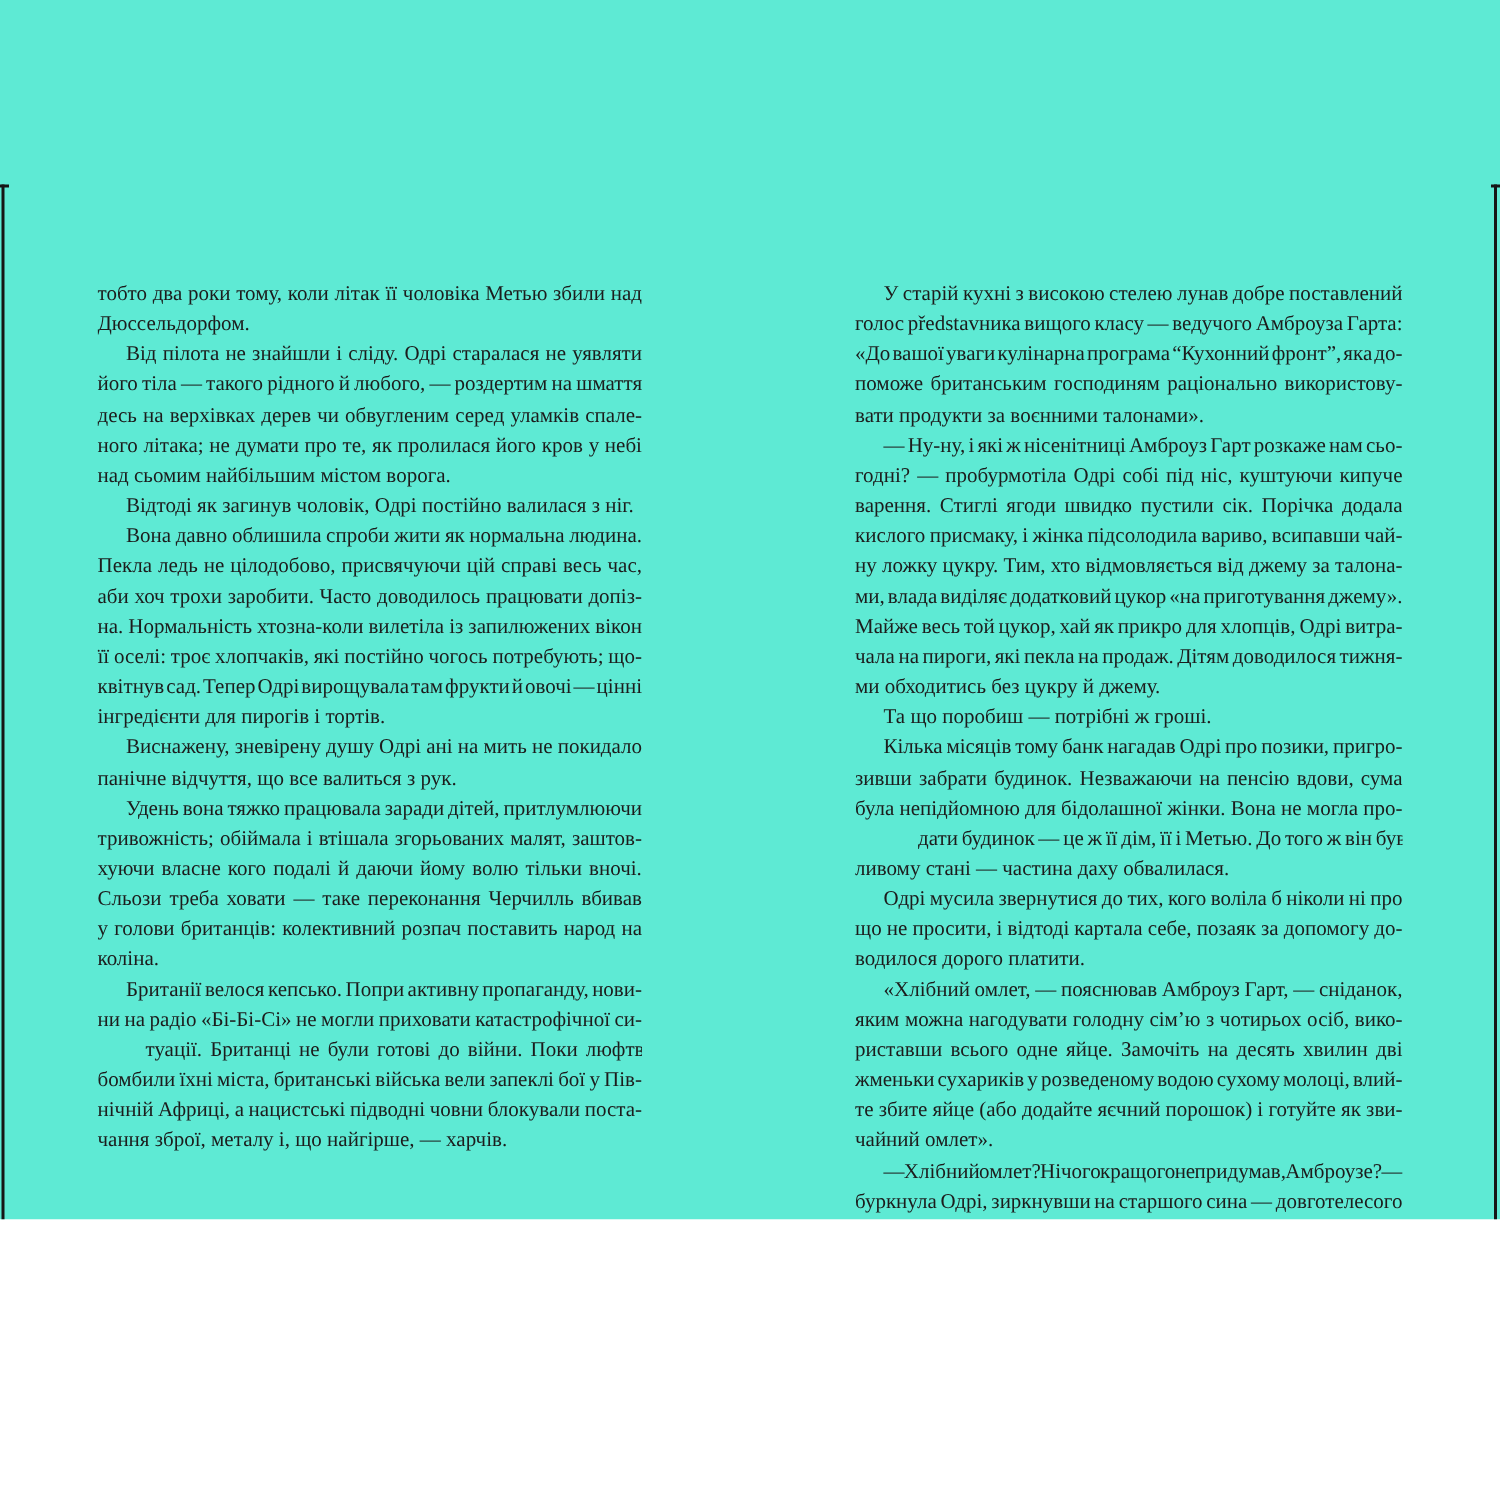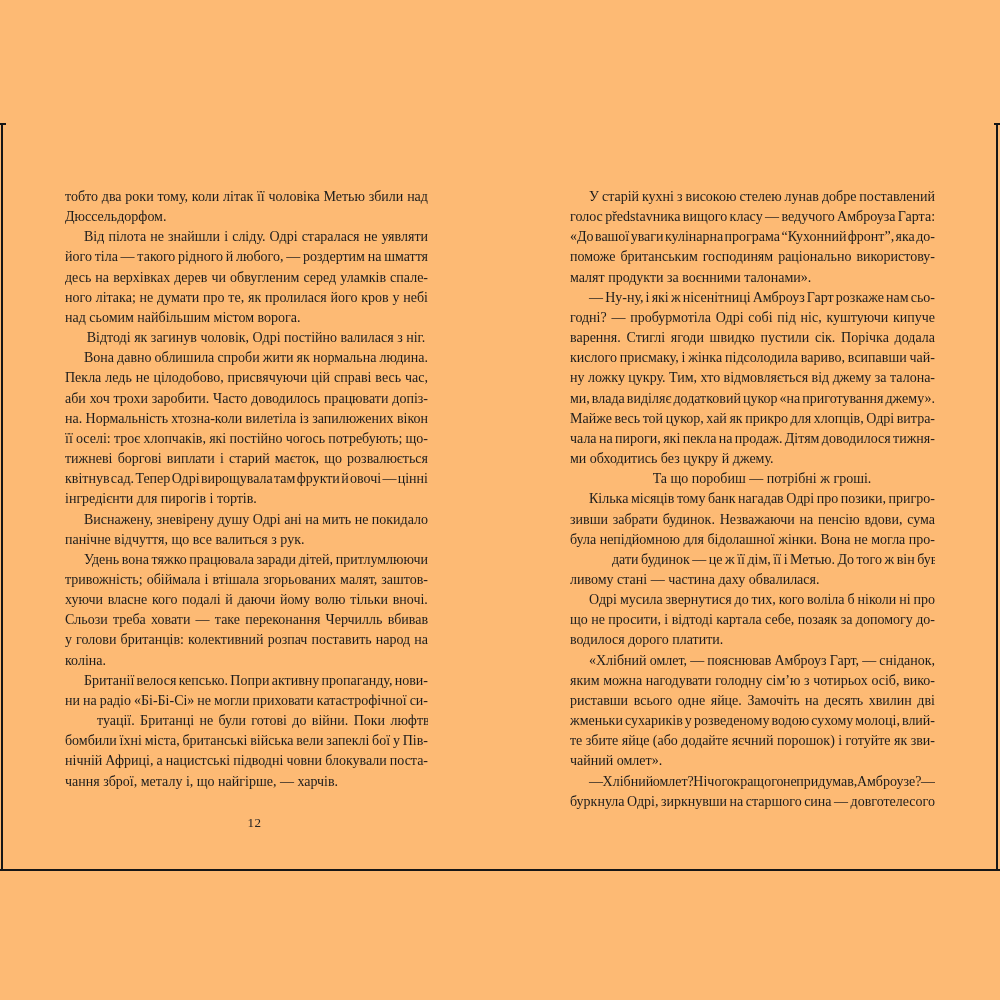--- a/index.html
+++ b/index.html
@@ -1,28 +1,28 @@
 <!DOCTYPE html>
 <html><head>
 <meta charset="utf-8">
 <style>
   html,body{margin:0;padding:0;background:#ffffff;}
-  .screen{position:relative;width:1000px;height:1000px;background:#fdba74;overflow:hidden;
+  .screen{position:relative;width:1000px;height:813px;background:#5eead4;overflow:hidden;
           font-family:"Liberation Serif","DejaVu Serif",serif;}
   .scan-edge{position:absolute;background:#161616;}
   .edge-left{left:1px;top:123px;width:2px;height:748px;}
   .edge-right{left:996px;top:123px;width:2px;height:748px;}
   .edge-bottom{left:0;top:869px;width:1000px;height:2px;}
   .edge-nub-left{left:0;top:123px;width:6px;height:2px;}
   .edge-nub-right{left:994px;top:123px;width:6px;height:2px;}
   .page{position:absolute;top:187px;color:#1c1c1c;font-size:14px;}
   .page-left{left:65px;width:363px;}
   .page-right{left:570px;width:365px;}
   .line{height:20.16px;line-height:20.16px;text-align:left;overflow:hidden;white-space:nowrap;}
-  .line.ind{padding-left:19px;text-align:center;}
+  .line.ind{padding-left:19px;}
   .pagenum{position:absolute;top:813px;height:20px;line-height:20px;text-align:center;
            font-size:13px;color:#222;letter-spacing:0.5px;transform:translateX(8px);}
   .pagenum-left{left:65px;width:363px;}
   .pagenum-right{left:570px;width:365px;}
 </style>
 </head>
 <body>
 
 <div class="screen">
   <div class="scan-edge edge-left"></div>
@@ -38,21 +38,20 @@
       <div class="line"><span style="word-spacing: -0.74px;">його тіла — такого рідного й любого, — роздертим на шмаття</span></div>
       <div class="line"><span style="word-spacing: 0.57px;">десь на верхівках дерев чи обвугленим серед уламків спале-</span></div>
       <div class="line"><span style="word-spacing: 0.31px;">ного літака; не думати про те, як пролилася його кров у небі</span></div>
       <div class="line end"><span>над сьомим найбільшим містом ворога.</span></div>
       <div class="line ind end"><span>Відтоді як загинув чоловік, Одрі постійно валилася з ніг.</span></div>
       <div class="line ind"><span style="word-spacing: -0.44px;">Вона давно облишила спроби жити як нормальна людина.</span></div>
       <div class="line"><span style="word-spacing: 0.46px;">Пекла ледь не цілодобово, присвячуючи цій справі весь час,</span></div>
       <div class="line"><span style="word-spacing: 0.3px;">аби хоч трохи заробити. Часто доводилось працювати допіз-</span></div>
       <div class="line"><span style="word-spacing: -0.15px;">на. Нормальність хтозна-коли вилетіла із запилюжених вікон</span></div>
       <div class="line"><span style="word-spacing: -0.3px;">її оселі: троє хлопчаків, які постійно чогось потребують; що-</span></div>
-      <div class="line"><span style="word-spacing: 1.64px;">тижневі боргові виплати і старий маєток, що розвалюється</span></div>
       <div class="line"><span style="word-spacing: -2.18px;">квітнув сад. Тепер Одрі вирощувала там фрукти й овочі — цінні</span></div>
       <div class="line end"><span>інгредієнти для пирогів і тортів.</span></div>
       <div class="line ind"><span style="word-spacing: -0.05px;">Виснажену, зневірену душу Одрі ані на мить не покидало</span></div>
       <div class="line end"><span>панічне відчуття, що все валиться з рук.</span></div>
       <div class="line ind"><span style="word-spacing: -0.9px;">Удень вона тяжко працювала заради дітей, притлумлюючи</span></div>
       <div class="line"><span style="word-spacing: 0.56px;">тривожність; обіймала і втішала згорьованих малят, заштов-</span></div>
       <div class="line"><span style="word-spacing: 1.22px;">хуючи власне кого подалі й даючи йому волю тільки вночі.</span></div>
       <div class="line"><span style="word-spacing: 1.73px;">Сльози треба ховати — таке переконання Черчилль вбивав</span></div>
       <div class="line"><span style="word-spacing: 0.61px;">у голови британців: колективний розпач поставить народ на</span></div>
       <div class="line end"><span>коліна.</span></div>
@@ -61,21 +60,21 @@
       <div class="line"><span style="word-spacing: 1.88px; margin-left: 32px;">туації. Британці не були готові до війни. Поки люфтваффе</span></div>
       <div class="line"><span style="word-spacing: -0.7px;">бомбили їхні міста, британські війська вели запеклі бої у Пів-</span></div>
       <div class="line"><span style="word-spacing: -0.44px;">нічній Африці, а нацистські підводні човни блокували поста-</span></div>
       <div class="line end"><span>чання зброї, металу і, що найгірше, — харчів.</span></div>
     </div>
   <div class="page page-right">
       <div class="line ind"><span style="word-spacing: -0.5px;">У старій кухні з високою стелею лунав добре поставлений</span></div>
       <div class="line"><span style="word-spacing: -1.05px;">голос představника вищого класу — ведучого Амброуза Гарта:</span></div>
       <div class="line"><span style="word-spacing: -2.1px;">«До вашої уваги кулінарна програма “Кухонний фронт”, яка до-</span></div>
       <div class="line"><span style="word-spacing: 1.46px;">поможе британським господиням раціонально використову-</span></div>
-      <div class="line end"><span>малят продукти за воєнними талонами».</span></div>
+      <div class="line end"><span>вати продукти за воєнними талонами».</span></div>
       <div class="line ind"><span style="word-spacing: -1.38px; margin-top: 24px;">— Ну-ну, і які ж нісенітниці Амброуз Гарт розкаже нам сьо-</span></div>
       <div class="line"><span style="word-spacing: 1.24px;">годні? — пробурмотіла Одрі собі під ніс, куштуючи кипуче</span></div>
       <div class="line"><span style="word-spacing: 2.21px;">варення. Стиглі ягоди швидко пустили сік. Порічка додала</span></div>
       <div class="line"><span style="word-spacing: -0.62px;">кислого присмаку, і жінка підсолодила вариво, всипавши чай-</span></div>
       <div class="line"><span style="word-spacing: -0.03px;">ну ложку цукру. Тим, хто відмовляється від джему за талона-</span></div>
       <div class="line"><span style="word-spacing: -1.48px;">ми, влада виділяє додатковий цукор «на приготування джему».</span></div>
       <div class="line"><span style="word-spacing: -0.93px;">Майже весь той цукор, хай як прикро для хлопців, Одрі витра-</span></div>
       <div class="line"><span style="word-spacing: -1.12px;">чала на пироги, які пекла на продаж. Дітям доводилося тижня-</span></div>
       <div class="line end"><span>ми обходитись без цукру й джему.</span></div>
       <div class="line ind end"><span>Та що поробиш — потрібні ж гроші.</span></div>

